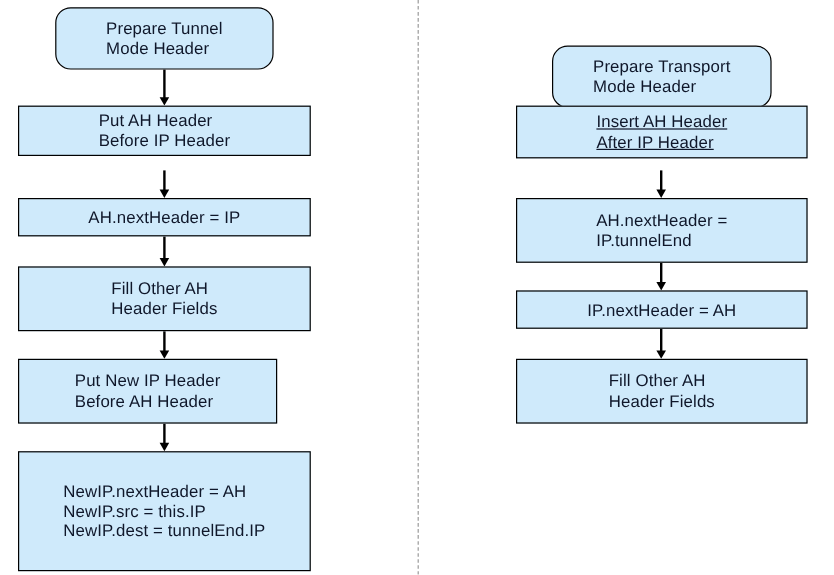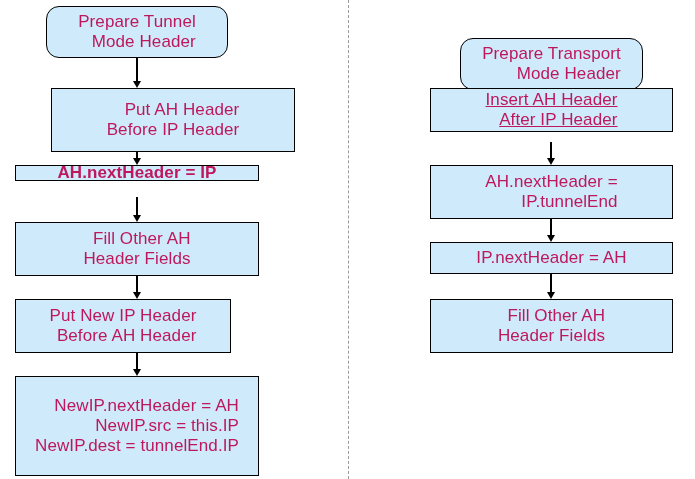--- a/index.html
+++ b/index.html
@@ -22,27 +22,27 @@
     top: 0;
     bottom: 0;
     width: 0;
     border-left: 1px dashed #9a9a9a;
   }
   .node {
     position: absolute;
     box-sizing: border-box;
     background: #cfeafb;
     border: 1.6px solid #000000;
-    color: #be185d;
+    color: #0f172a;
     display: flex;
     align-items: center;
     justify-content: center;
-    text-align: right;
+    text-align: left;
     line-height: 1.18;
-    font-size: 17px;
+    font-size: 14px;
     letter-spacing: 0.1px;
     white-space: pre-line;
   }
   .node.rounded {
     border-radius: 13px;
   }
   .arrow {
     position: absolute;
     width: 0;
   }
@@ -84,23 +84,23 @@
     <div class="arrow" style="left: 137px; top: 276px; height: 23px;">
       <div class="shaft" style="height: 17px;"></div>
       <div class="head" style="top: 16px;"></div>
     </div>
     <div class="arrow" style="left: 137px; top: 353px; height: 23px;">
       <div class="shaft" style="height: 17px;"></div>
       <div class="head" style="top: 16px;"></div>
     </div>
     <div class="node rounded" style="left: 46px; top: 6px; width: 182px; height: 52px;">Prepare Tunnel
 Mode Header</div>
-    <div class="node" style="left: 15px; top: 88px; width: 244px; height: 64px; margin-left: 36px;">Put AH Header
+    <div class="node" style="left: 15px; top: 88px; width: 244px; height: 42px;">Put AH Header
 Before IP Header</div>
-    <div class="node" style="left: 15px; top: 165px; width: 244px; height: 16px; font-weight: bold;">AH.nextHeader = IP</div>
+    <div class="node" style="left: 15px; top: 165px; width: 244px; height: 32px;">AH.nextHeader = IP</div>
     <div class="node" style="left: 15px; top: 222px; width: 244px; height: 54px;">Fill Other AH
 Header Fields</div>
     <div class="node" style="left: 15px; top: 299px; width: 216px; height: 54px;">Put New IP Header
 Before AH Header</div>
     <div class="node" style="left: 15px; top: 376px; width: 244px; height: 100px;">NewIP.nextHeader = AH
 NewIP.src = this.IP
 NewIP.dest = tunnelEnd.IP</div>
     <div class="arrow" style="left: 551px; top: 58px; height: 30px;">
       <div class="shaft" style="height: 24px;"></div>
       <div class="head" style="top: 23px;"></div>

